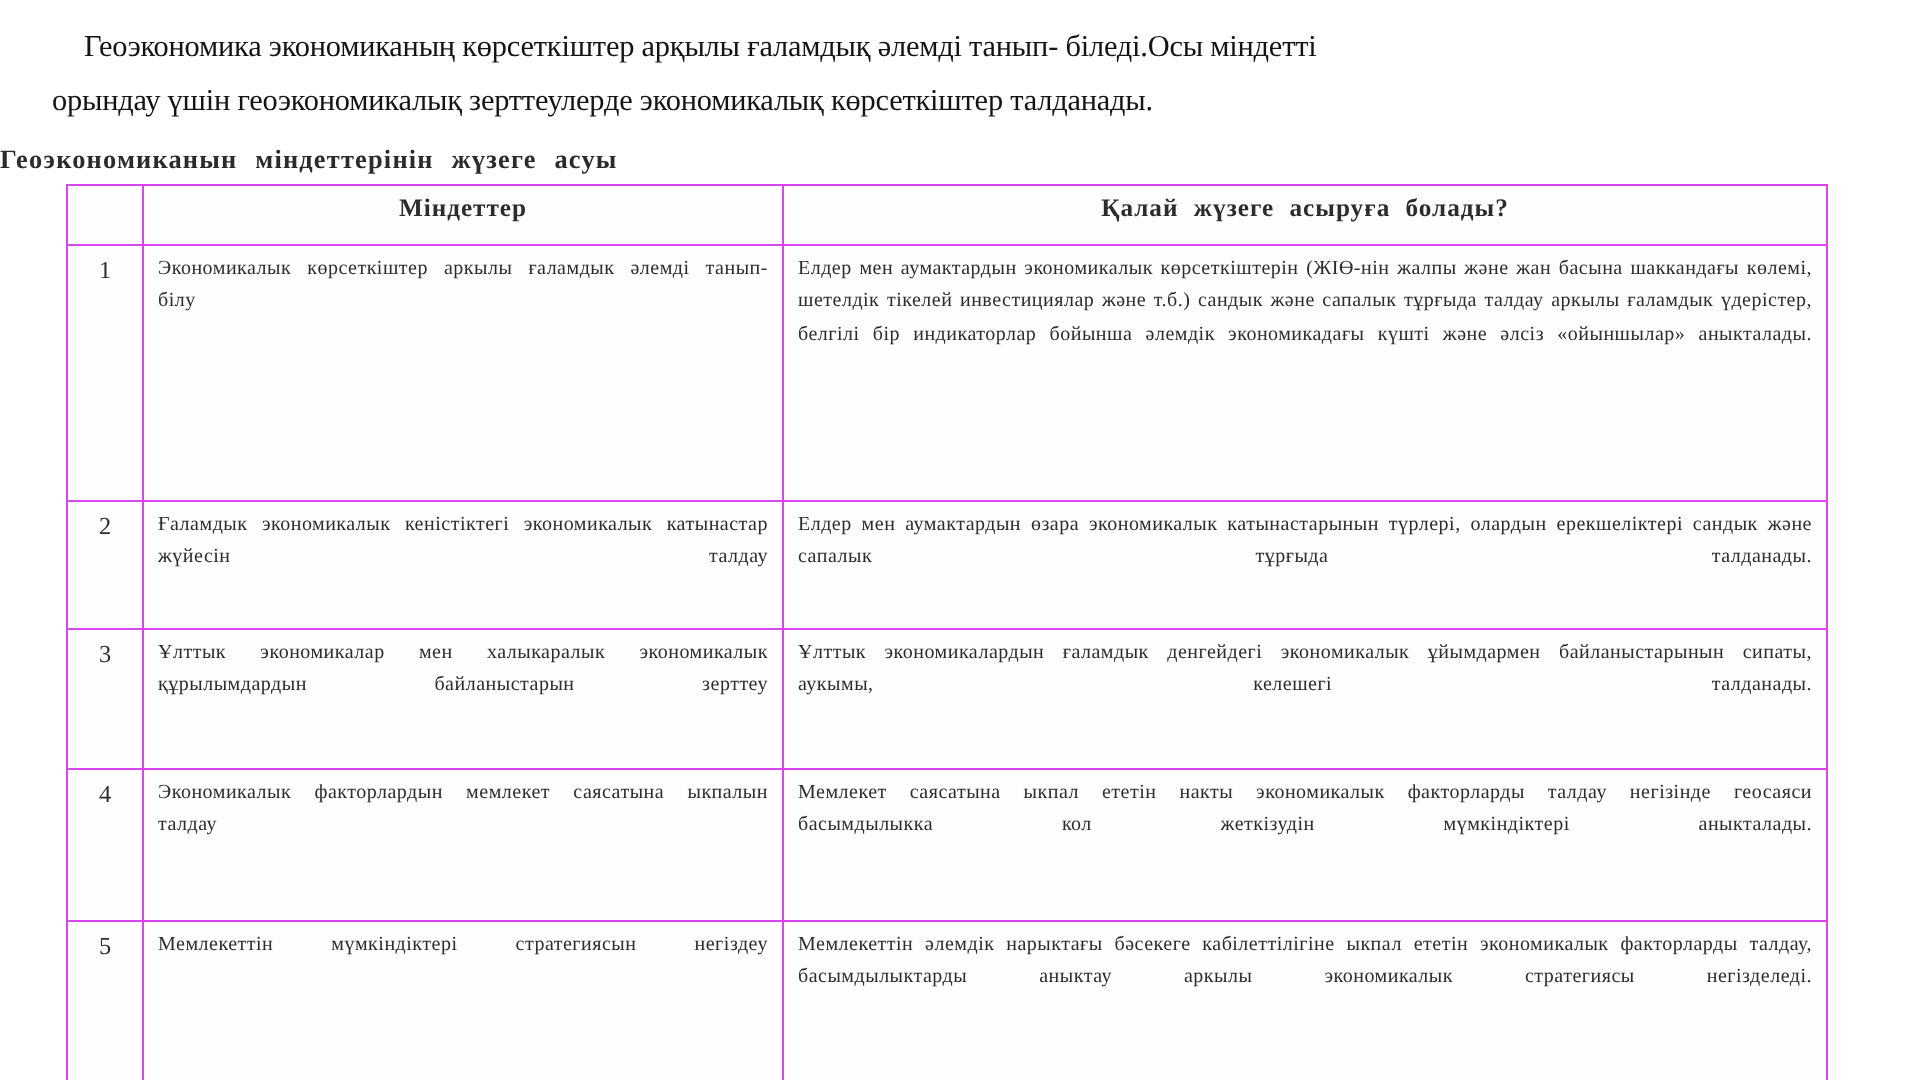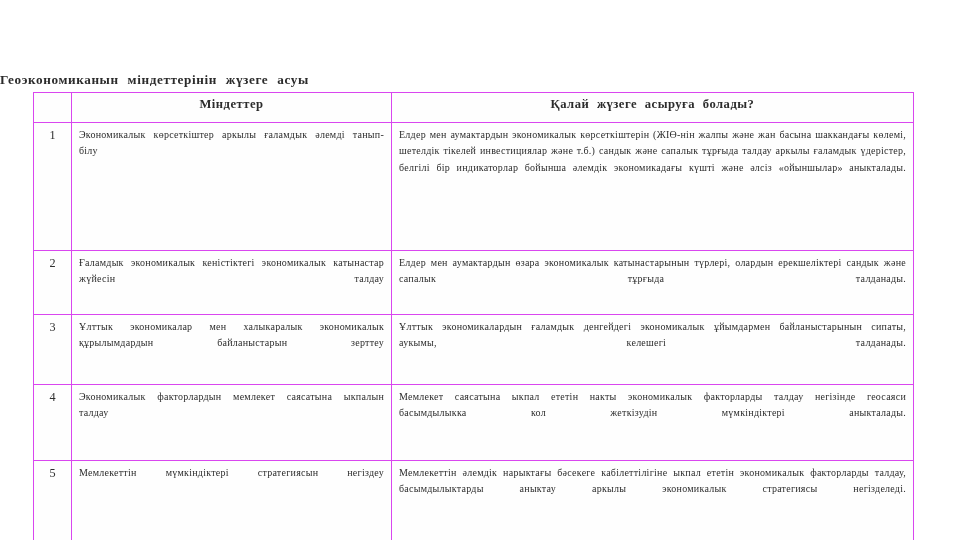--- a/index.html
+++ b/index.html
@@ -128,20 +128,22 @@
   tr.r3 td { height: 60px; }
   tr.r4 td { height: 66px; }
   tr.r5 td { height: 74px; }
 </style>
 </head>
 <body>
 
 <div class="page">
 
   <div class="intro">
+    <span class="ln first">Геоэкономика экономиканың көрсеткіштер арқылы ғаламдық әлемді танып- біледі.Осы міндетті</span>
+    <span class="ln">орындау үшін геоэкономикалық зерттеулерде экономикалық көрсеткіштер талданады.</span>
   </div>
 
   <div class="caption">Геоэкономиканын  міндеттерінін  жүзеге  асуы</div>
 
   <div class="tbl-wrap">
     <table class="jobs">
       <colgroup>
         <col class="c-num">
         <col class="c-task">
         <col class="c-how">

